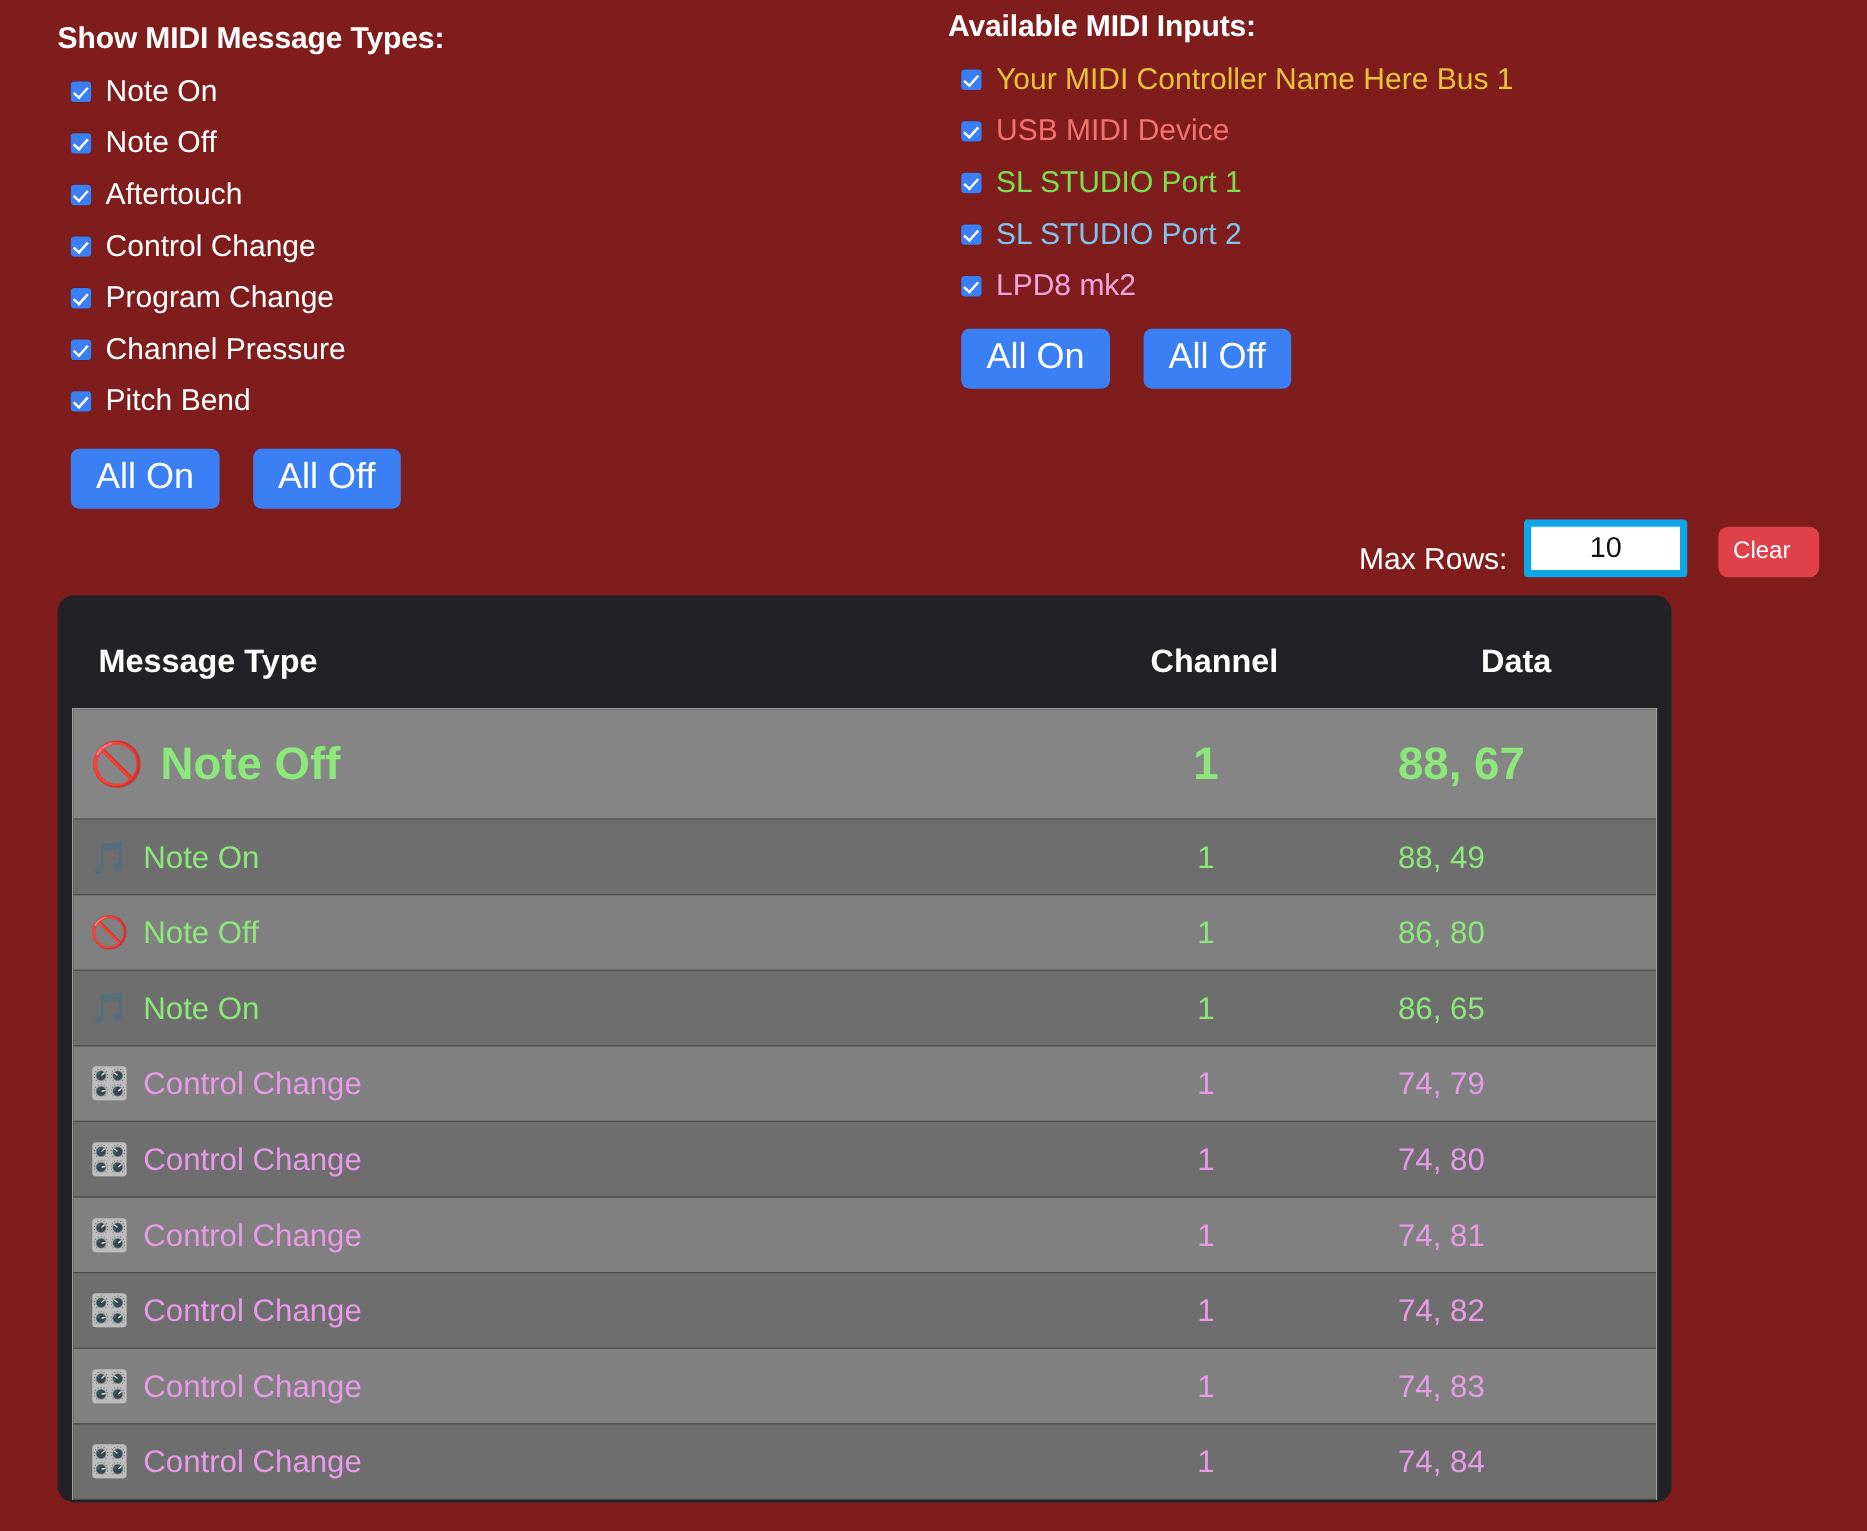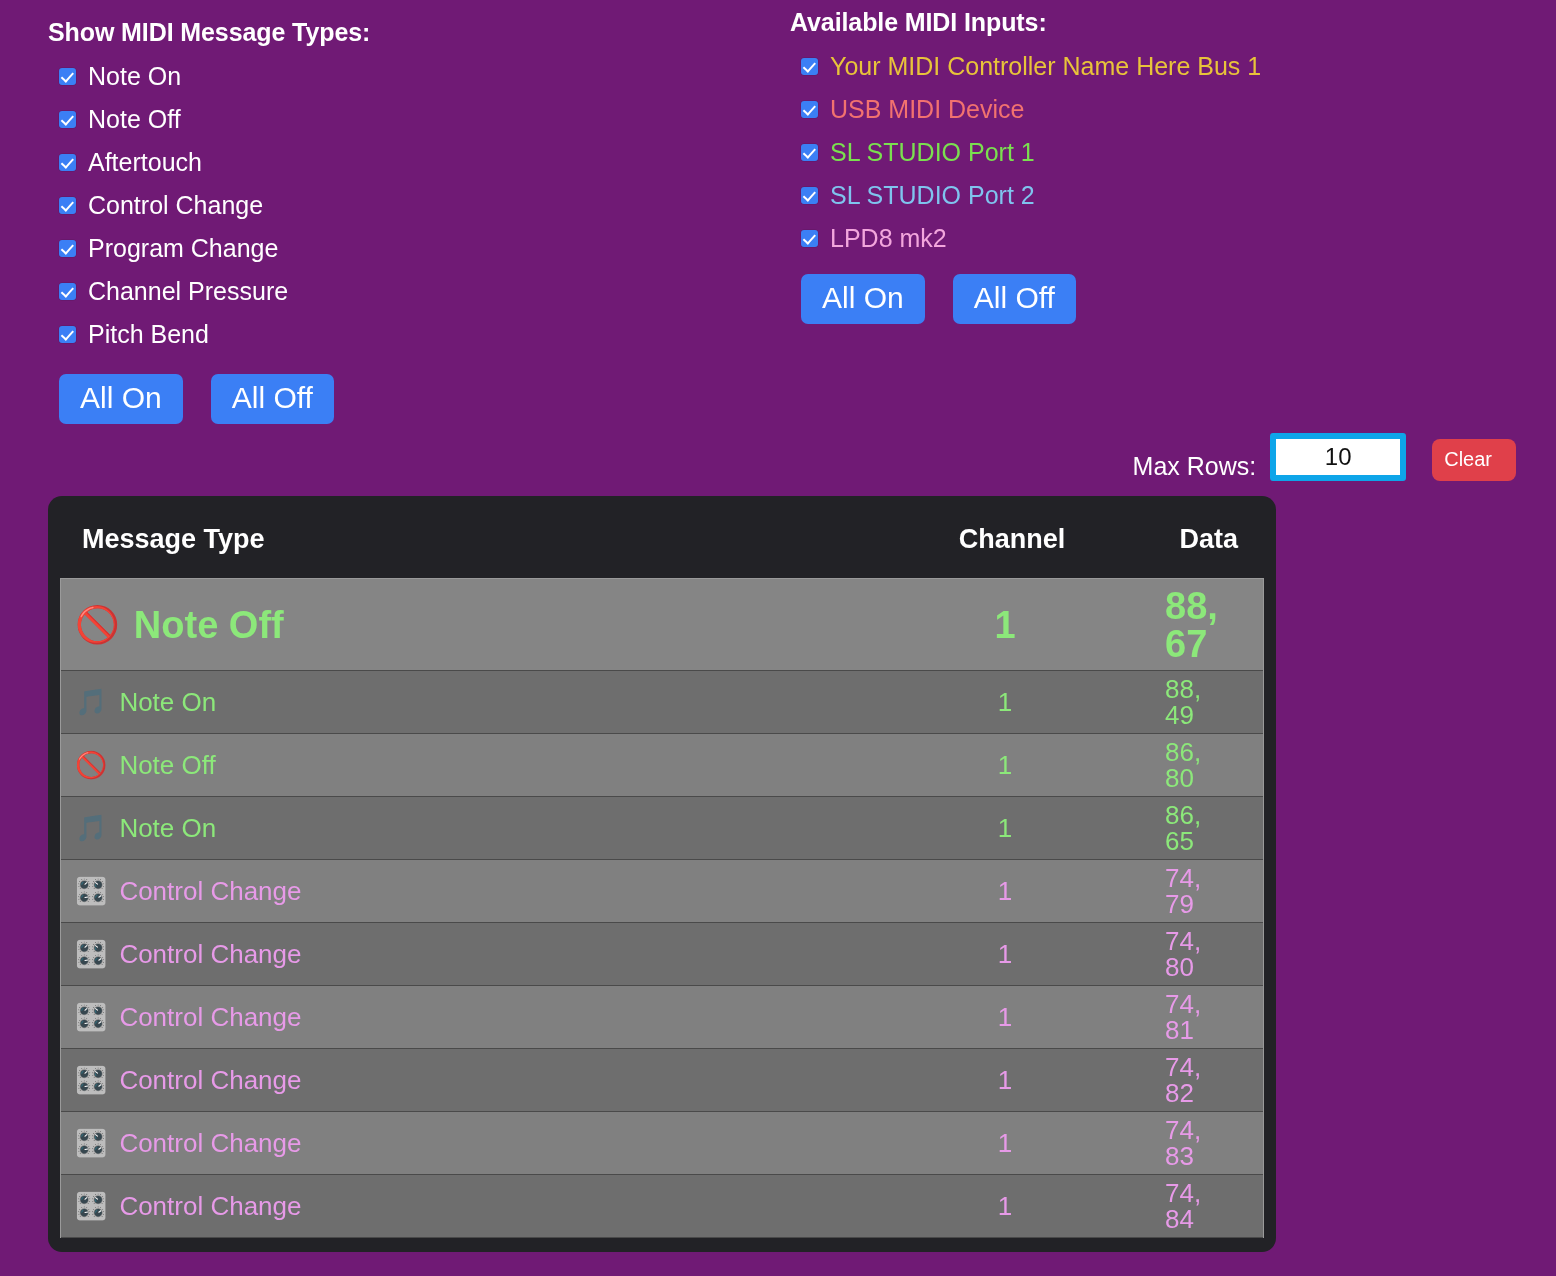--- a/index.html
+++ b/index.html
@@ -11,21 +11,21 @@
     height: 1276px;
     background: #5f5d69;
     font-family: "Liberation Sans", sans-serif;
     overflow: hidden;
   }
 
   .page {
     position: relative;
     width: 1556px;
     height: 1276px;
-    background: #701a75;
+    background: #7f1d1d;
   }
 
   
   .columns {
     position: absolute;
     top: 0; left: 0;
     width: 1556px;
     display: flex;
   }
   .col-left  { width: 770px; padding: 18px 0 0 48px; }
@@ -128,42 +128,42 @@
     padding: 10px 24px 12px 12px;
     font-size: 20px;
     border-radius: 8px;
   }
 
   
   .monitor {
     position: absolute;
     left: 48px;
     top: 496px;
-    width: 1228px;
+    width: 1345px;
     height: 756px;
     background: #222226;
     border-radius: 14px;
-    padding: 4px 12px 12px 12px;
+    padding: 16px 12px 12px 12px;
     overflow: hidden;
   }
 
   .thead {
     display: flex;
     align-items: center;
     height: 78px;
     padding: 0 8px 0 22px;
   }
   .th {
     color: #ffffff;
     font-size: 27px;
     font-weight: bold;
   }
   .th-type    { flex: 0 0 770px; text-align: left; }
   .th-channel { flex: 0 0 320px; text-align: center; }
-  .th-data    { flex: 1 1 auto;  text-align: right; padding-right: 18px; }
+  .th-data    { flex: 1 1 auto;  text-align: center; padding-right: 18px; }
 
   .tbody {
     border: 1px solid #9a9a9a;
     border-bottom: none;
   }
 
   .trow {
     display: flex;
     align-items: center;
     height: 63px;

